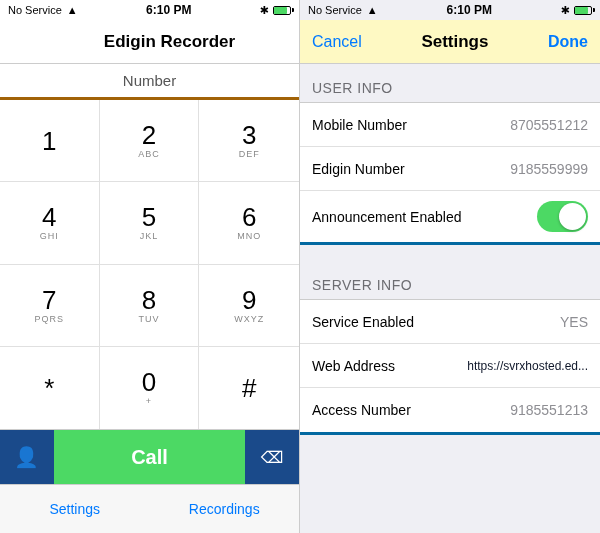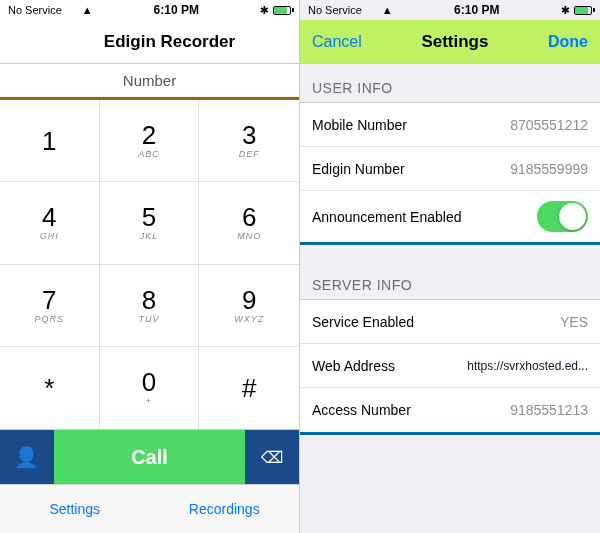--- a/index.html
+++ b/index.html
@@ -26,21 +26,21 @@
     .status-bar {
       height: 20px;
       background: #fff;
       display: flex;
       align-items: center;
       justify-content: space-between;
       padding: 0 8px;
       font-size: 11px;
       font-weight: 500;
     }
-    .status-left { display: flex; align-items: center; gap: 20px; }
+    .status-left { display: flex; align-items: center; gap: 5px; }
     .status-center { font-weight: 600; font-size: 12px; }
     .status-right { display: flex; align-items: center; gap: 4px; }
     .battery-icon {
       width: 18px; height: 9px; border: 1.5px solid #000; border-radius: 2px; position: relative; display: inline-flex; align-items: center;
     }
     .battery-icon::after {
       content: '';
       position: absolute;
       right: -4px; top: 50%; transform: translateY(-50%);
       width: 2px; height: 4px; background: #000; border-radius: 0 1px 1px 0;
@@ -98,21 +98,20 @@
       font-size: 26px;
       font-weight: 300;
       color: #000;
       line-height: 1;
     }
     .dial-key .letters {
       font-size: 9px;
       color: #888;
       letter-spacing: 1px;
       margin-top: 1px;
-      font-style: italic;
     }
 
     
     .bottom-bar {
       height: 54px;
       display: flex;
       align-items: stretch;
       background: #fff;
     }
     .contact-btn {
@@ -183,21 +182,21 @@
       display: flex;
       align-items: center;
       justify-content: space-between;
       padding: 0 8px;
       font-size: 11px;
       font-weight: 500;
     }
 
     .settings-nav {
       height: 44px;
-      background: #bef264;
+      background: #fef9c3;
       display: flex;
       align-items: center;
       justify-content: space-between;
       padding: 0 12px;
       border-bottom: 1px solid #ccc;
     }
     .nav-cancel {
       color: #007aff;
       font-size: 16px;
       cursor: pointer;

